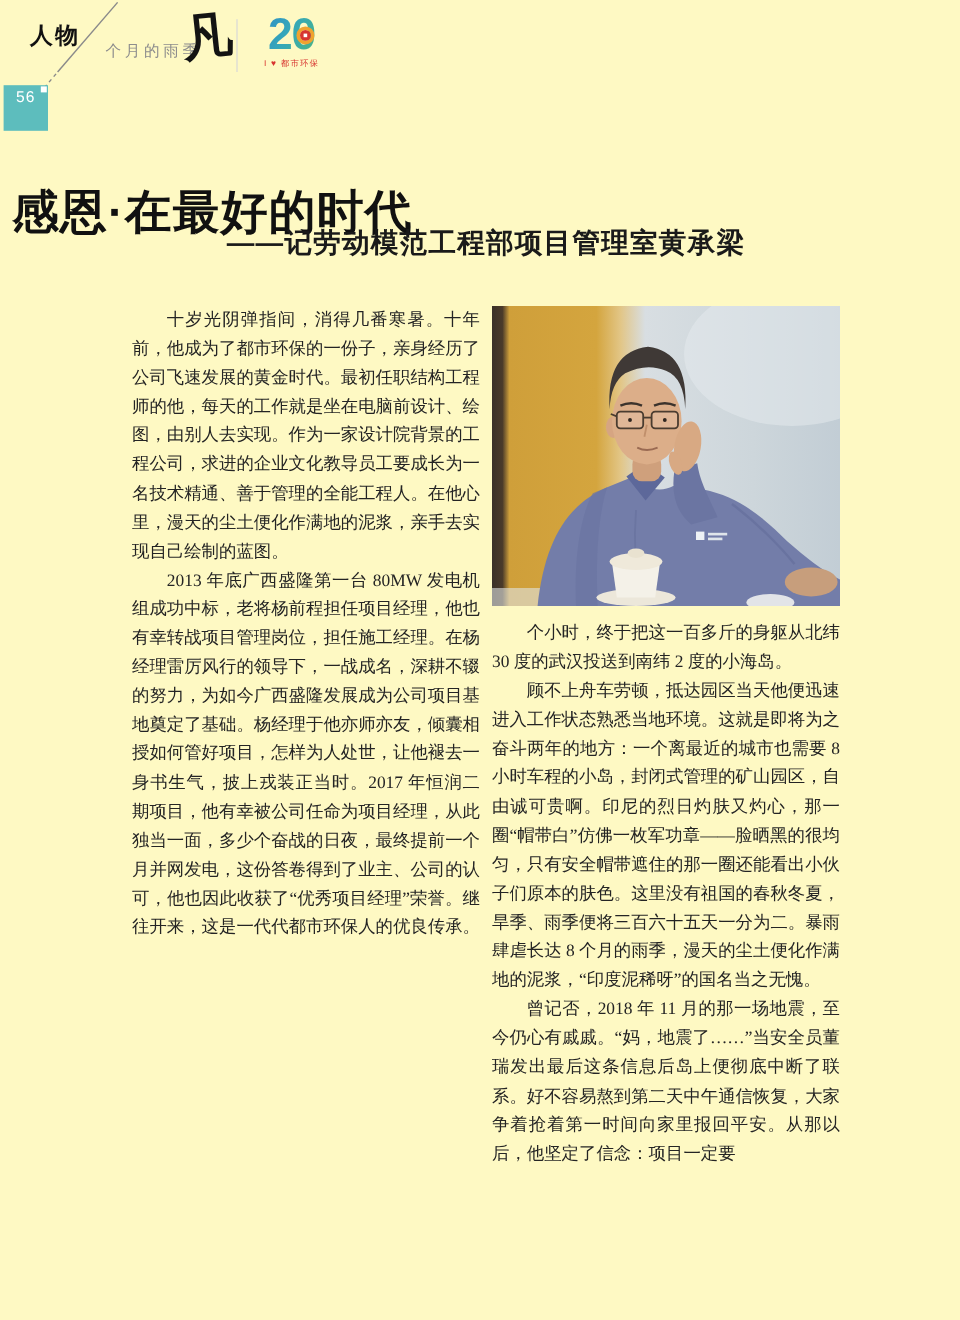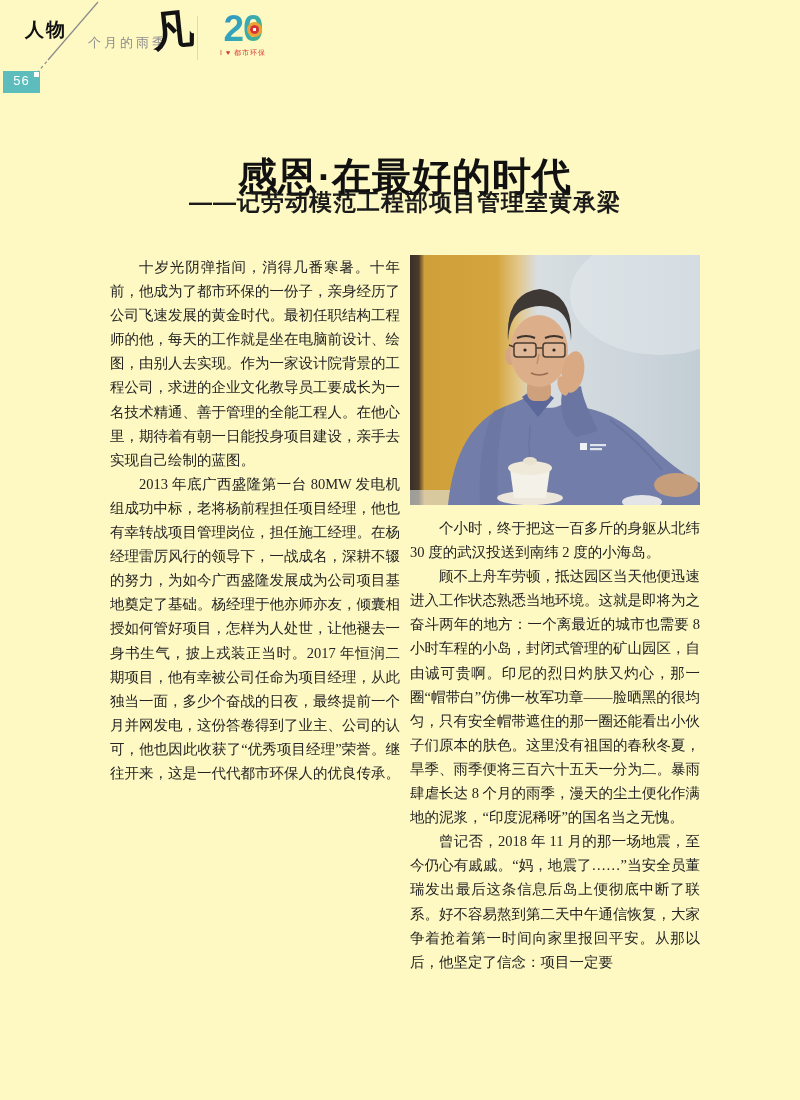--- a/index.html
+++ b/index.html
@@ -12,21 +12,21 @@
   }
 
   
   .section-label{
     position:absolute; left:25px; top:17px;
     font-family:"Liberation Sans","DejaVu Sans",sans-serif;
     font-size:19px; font-weight:bold; color:#111; letter-spacing:2px;
   }
   .diag-svg{ position:absolute; left:30px; top:0; }
   .pagenum-box{
-    position:absolute; left:3px; top:71px; width:37px; height:22px;
+    position:absolute; left:3px; top:71px; width:37px; height:38px;
     background:#5dbdbd;
   }
   .pagenum-box .num{
     position:absolute; left:0; top:2px; width:100%; text-align:center;
     font-family:"Liberation Sans","DejaVu Sans",sans-serif;
     font-size:13px; color:#ffffff; letter-spacing:1px;
   }
   .corner-sq{ position:absolute; right:1px; top:1px; width:5px; height:5px; background:#ffffff; }
 
   .brand{ position:absolute; left:88px; top:12px; height:52px; }
@@ -55,21 +55,21 @@
   .anniv-dot{ position:absolute; left:27px; top:15px; width:9px; height:9px;
     background:#d7342f; border-radius:50%; }
   .anniv-dot::after{ content:""; position:absolute; left:3px; top:3px; width:3px; height:3px; background:#fff; }
   .anniv-tag{
     margin-top:1px; font-family:"Liberation Sans","DejaVu Sans",sans-serif;
     font-size:7px; color:#d7342f; letter-spacing:1px; white-space:nowrap;
   }
 
   
   .title{
-    position:absolute; left:10px; top:150px; width:790px; text-align:center;
+    position:absolute; left:10px; top:150px; width:790px; text-align:left;
     font-family:"Liberation Sans","DejaVu Sans",sans-serif;
     font-size:39px; font-weight:900; color:#111; letter-spacing:1px;
   }
   .subtitle{
     position:absolute; left:10px; top:187px; width:790px; text-align:center;
     font-family:"Liberation Sans","DejaVu Sans",sans-serif;
     font-size:23px; font-weight:600; color:#1a1a1a; letter-spacing:1px;
   }
 
   
@@ -115,21 +115,21 @@
       <span class="anniv-ring"></span>
       <span class="anniv-dot"></span>
     </span>
     <div class="anniv-tag">I ♥ 都市环保</div>
   </div>
 
   <h1 class="title">感恩·在最好的时代</h1>
   <h2 class="subtitle">——记劳动模范工程部项目管理室黄承梁</h2>
 
   <div class="col col-left">
-    <p>十岁光阴弹指间，消得几番寒暑。十年前，他成为了都市环保的一份子，亲身经历了公司飞速发展的黄金时代。最初任职结构工程师的他，每天的工作就是坐在电脑前设计、绘图，由别人去实现。作为一家设计院背景的工程公司，求进的企业文化教导员工要成长为一名技术精通、善于管理的全能工程人。在他心里，期待着有朝一日能投身项目建设，亲手去实现自己绘制的蓝图。</p>
+    <p>十岁光阴弹指间，消得几番寒暑。十年前，他成为了都市环保的一份子，亲身经历了公司飞速发展的黄金时代。最初任职结构工程师的他，每天的工作就是坐在电脑前设计、绘图，由别人去实现。作为一家设计院背景的工程公司，求进的企业文化教导员工要成长为一名技术精通、善于管理的全能工程人。在他心里，漫天的尘土便化作满地的泥浆，亲手去实现自己绘制的蓝图。</p>
     <p>2013 年底广西盛隆第一台 80MW 发电机组成功中标，老将杨前程担任项目经理，他也有幸转战项目管理岗位，担任施工经理。在杨经理雷厉风行的领导下，一战成名，深耕不辍的努力，为如今广西盛隆发展成为公司项目基地奠定了基础。杨经理于他亦师亦友，倾囊相授如何管好项目，怎样为人处世，让他褪去一身书生气，披上戎装正当时。2017 年恒润二期项目，他有幸被公司任命为项目经理，从此独当一面，多少个奋战的日夜，最终提前一个月并网发电，这份答卷得到了业主、公司的认可，他也因此收获了“优秀项目经理”荣誉。继往开来，这是一代代都市环保人的优良传承。</p>
   </div>
 
   <div class="col col-right">
     <svg class="photo" viewBox="0 0 290 250">
       <defs>
         <linearGradient id="bgGrad" x1="0" y1="0" x2="1" y2="0">
           <stop offset="0" stop-color="#3a3028"></stop>
           <stop offset="0.03" stop-color="#4a3a2a"></stop>
           <stop offset="0.05" stop-color="#cf9f3a"></stop>

